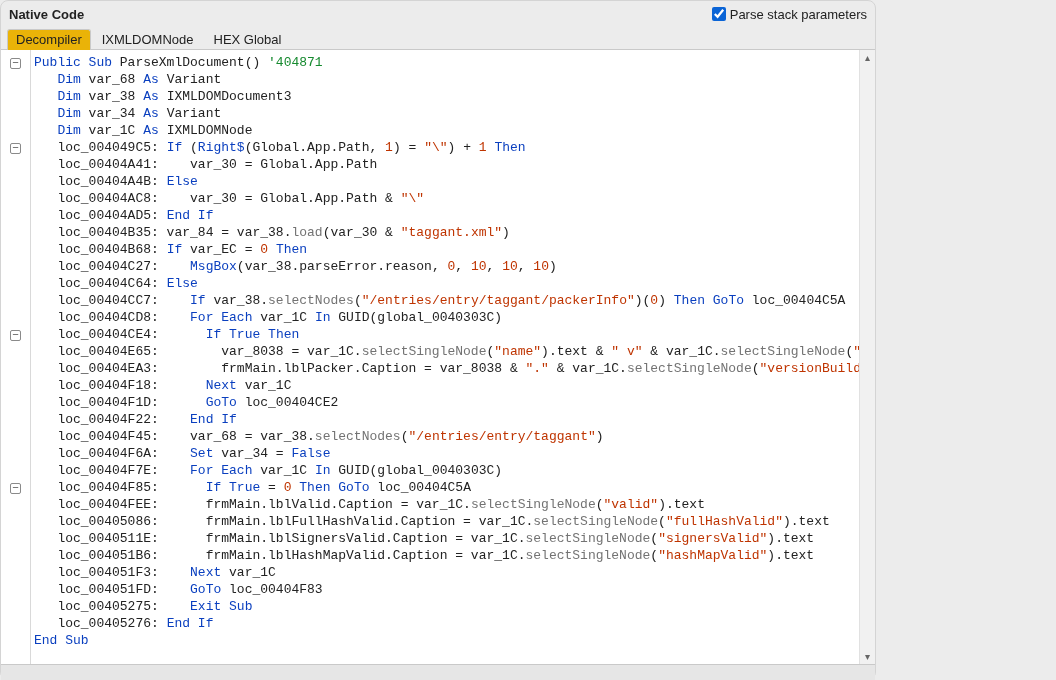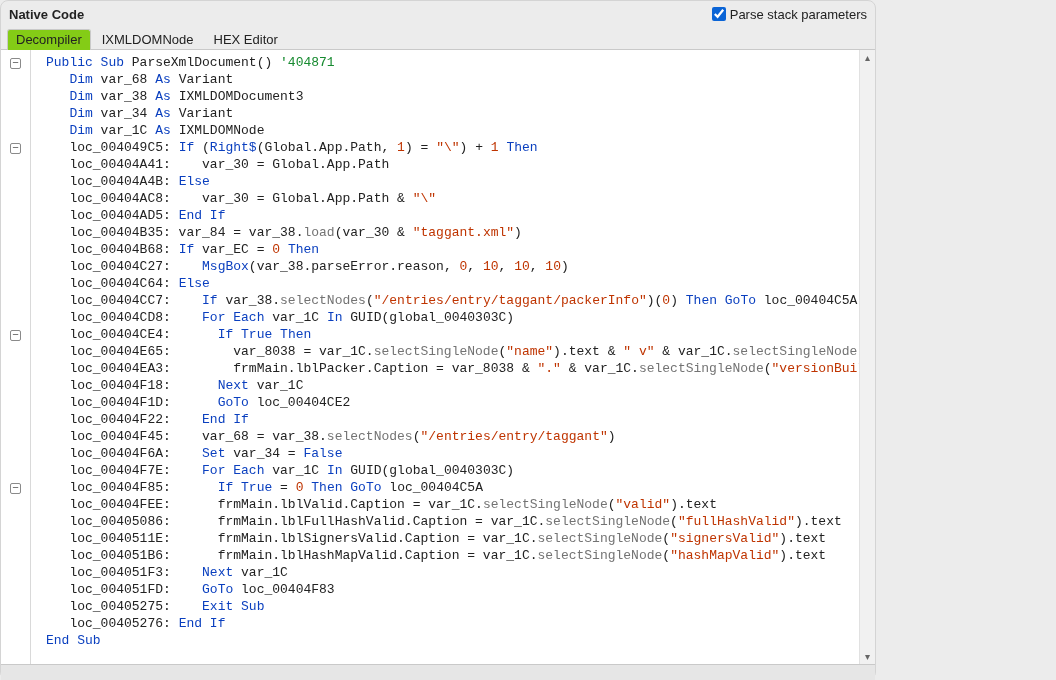--- a/index.html
+++ b/index.html
@@ -61,21 +61,21 @@
     padding: 2px 8px 3px 8px;
     margin-right: 2px;
     color: #222;
     cursor: default;
     border: 1px solid transparent;
     border-bottom: none;
     position: relative;
     top: 1px;
   }
   .tab.active {
-    background: #84cc16;
+    background: #eab308;
     border-color: #c9c9c9;
     border-radius: 3px 3px 0 0;
   }
   .code-host {
     position: relative;
     background: #fff;
     height: calc(680px - 26px - 22px - 18px);
     overflow: hidden;
   }
   .gutter-line {
@@ -117,21 +117,21 @@
     font-size: 11px;
     text-align: center;
     border: 1px solid #8a8a8a;
     border-radius: 2px;
     color: #555;
     margin-left: 9px;
     margin-top: 2px;
     background: #fff;
     box-sizing: border-box;
   }
-  .codecol { flex: 1; padding-left: 16px; }
+  .codecol { flex: 1; padding-left: 4px; }
 
   
   .kw { color: #0a3fbf; font-weight: 400; }
   .cm { color: #168a2f; }
   .str { color: #bf3400; }
   .num { color: #bf3400; }
   .fn  { color: #737373; }
 
   
   .statusbar {
@@ -171,21 +171,21 @@
   </div>
 
   <div class="tabstrip">
     <div class="tab active">
       <span>Decompiler</span>
     </div>
     <div class="tab">
       <span>IXMLDOMNode</span>
     </div>
     <div class="tab">
-      <span>HEX Editor</span>
+      <span>HEX Global</span>
     </div>
   </div>
 
   <div class="code-host">
     <div class="gutter-line"></div>
     <div class="code">
       <div class="code-inner" id="code-inner"><div class="row"><div class="foldcol"><span class="fold">−</span></div><div class="codecol"><span class="kw">Public Sub</span><span> ParseXmlDocument() </span><span class="cm">'404871</span></div></div><div class="row"><div class="foldcol"></div><div class="codecol"><span>   </span><span class="kw">Dim</span><span> var_68 </span><span class="kw">As</span><span> Variant</span></div></div><div class="row"><div class="foldcol"></div><div class="codecol"><span>   </span><span class="kw">Dim</span><span> var_38 </span><span class="kw">As</span><span> IXMLDOMDocument3</span></div></div><div class="row"><div class="foldcol"></div><div class="codecol"><span>   </span><span class="kw">Dim</span><span> var_34 </span><span class="kw">As</span><span> Variant</span></div></div><div class="row"><div class="foldcol"></div><div class="codecol"><span>   </span><span class="kw">Dim</span><span> var_1C </span><span class="kw">As</span><span> IXMLDOMNode</span></div></div><div class="row"><div class="foldcol"><span class="fold">−</span></div><div class="codecol"><span>   loc_004049C5: </span><span class="kw">If</span><span> (</span><span class="kw">Right$</span><span>(Global.App.Path, </span><span class="num">1</span><span>) = </span><span class="str">"\"</span><span>) + </span><span class="num">1</span><span> </span><span class="kw">Then</span></div></div><div class="row"><div class="foldcol"></div><div class="codecol"><span>   loc_00404A41:    var_30 = Global.App.Path</span></div></div><div class="row"><div class="foldcol"></div><div class="codecol"><span>   loc_00404A4B: </span><span class="kw">Else</span></div></div><div class="row"><div class="foldcol"></div><div class="codecol"><span>   loc_00404AC8:    var_30 = Global.App.Path &amp; </span><span class="str">"\"</span></div></div><div class="row"><div class="foldcol"></div><div class="codecol"><span>   loc_00404AD5: </span><span class="kw">End If</span></div></div><div class="row"><div class="foldcol"></div><div class="codecol"><span>   loc_00404B35: var_84 = var_38.</span><span class="fn">load</span><span>(var_30 &amp; </span><span class="str">"taggant.xml"</span><span>)</span></div></div><div class="row"><div class="foldcol"></div><div class="codecol"><span>   loc_00404B68: </span><span class="kw">If</span><span> var_EC = </span><span class="num">0</span><span> </span><span class="kw">Then</span></div></div><div class="row"><div class="foldcol"></div><div class="codecol"><span>   loc_00404C27:    </span><span class="kw">MsgBox</span><span>(var_38.parseError.reason, </span><span class="num">0</span><span>, </span><span class="num">10</span><span>, </span><span class="num">10</span><span>, </span><span class="num">10</span><span>)</span></div></div><div class="row"><div class="foldcol"></div><div class="codecol"><span>   loc_00404C64: </span><span class="kw">Else</span></div></div><div class="row"><div class="foldcol"></div><div class="codecol"><span>   loc_00404CC7:    </span><span class="kw">If</span><span> var_38.</span><span class="fn">selectNodes</span><span>(</span><span class="str">"/entries/entry/taggant/packerInfo"</span><span>)(</span><span class="num">0</span><span>) </span><span class="kw">Then GoTo</span><span> loc_00404C5A</span></div></div><div class="row"><div class="foldcol"></div><div class="codecol"><span>   loc_00404CD8:    </span><span class="kw">For Each</span><span> var_1C </span><span class="kw">In</span><span> GUID(global_0040303C)</span></div></div><div class="row"><div class="foldcol"><span class="fold">−</span></div><div class="codecol"><span>   loc_00404CE4:      </span><span class="kw">If</span><span> </span><span class="kw">True</span><span> </span><span class="kw">Then</span></div></div><div class="row"><div class="foldcol"></div><div class="codecol"><span>   loc_00404E65:        var_8038 = var_1C.</span><span class="fn">selectSingleNode</span><span>(</span><span class="str">"name"</span><span>).text &amp; </span><span class="str">" v"</span><span> &amp; var_1C.</span><span class="fn">selectSingleNode</span><span>(</span><span class="str">"versionMajor"</span><span>).text &amp;</span></div></div><div class="row"><div class="foldcol"></div><div class="codecol"><span>   loc_00404EA3:        frmMain.lblPacker.Caption = var_8038 &amp; </span><span class="str">"."</span><span> &amp; var_1C.</span><span class="fn">selectSingleNode</span><span>(</span><span class="str">"versionBuild"</span><span>).text</span></div></div><div class="row"><div class="foldcol"></div><div class="codecol"><span>   loc_00404F18:      </span><span class="kw">Next</span><span> var_1C</span></div></div><div class="row"><div class="foldcol"></div><div class="codecol"><span>   loc_00404F1D:      </span><span class="kw">GoTo</span><span> loc_00404CE2</span></div></div><div class="row"><div class="foldcol"></div><div class="codecol"><span>   loc_00404F22:    </span><span class="kw">End If</span></div></div><div class="row"><div class="foldcol"></div><div class="codecol"><span>   loc_00404F45:    var_68 = var_38.</span><span class="fn">selectNodes</span><span>(</span><span class="str">"/entries/entry/taggant"</span><span>)</span></div></div><div class="row"><div class="foldcol"></div><div class="codecol"><span>   loc_00404F6A:    </span><span class="kw">Set</span><span> var_34 = </span><span class="kw">False</span></div></div><div class="row"><div class="foldcol"></div><div class="codecol"><span>   loc_00404F7E:    </span><span class="kw">For Each</span><span> var_1C </span><span class="kw">In</span><span> GUID(global_0040303C)</span></div></div><div class="row"><div class="foldcol"><span class="fold">−</span></div><div class="codecol"><span>   loc_00404F85:      </span><span class="kw">If</span><span> </span><span class="kw">True</span><span> = </span><span class="num">0</span><span> </span><span class="kw">Then GoTo</span><span> loc_00404C5A</span></div></div><div class="row"><div class="foldcol"></div><div class="codecol"><span>   loc_00404FEE:      frmMain.lblValid.Caption = var_1C.</span><span class="fn">selectSingleNode</span><span>(</span><span class="str">"valid"</span><span>).text</span></div></div><div class="row"><div class="foldcol"></div><div class="codecol"><span>   loc_00405086:      frmMain.lblFullHashValid.Caption = var_1C.</span><span class="fn">selectSingleNode</span><span>(</span><span class="str">"fullHashValid"</span><span>).text</span></div></div><div class="row"><div class="foldcol"></div><div class="codecol"><span>   loc_0040511E:      frmMain.lblSignersValid.Caption = var_1C.</span><span class="fn">selectSingleNode</span><span>(</span><span class="str">"signersValid"</span><span>).text</span></div></div><div class="row"><div class="foldcol"></div><div class="codecol"><span>   loc_004051B6:      frmMain.lblHashMapValid.Caption = var_1C.</span><span class="fn">selectSingleNode</span><span>(</span><span class="str">"hashMapValid"</span><span>).text</span></div></div><div class="row"><div class="foldcol"></div><div class="codecol"><span>   loc_004051F3:    </span><span class="kw">Next</span><span> var_1C</span></div></div><div class="row"><div class="foldcol"></div><div class="codecol"><span>   loc_004051FD:    </span><span class="kw">GoTo</span><span> loc_00404F83</span></div></div><div class="row"><div class="foldcol"></div><div class="codecol"><span>   loc_00405275:    </span><span class="kw">Exit Sub</span></div></div><div class="row"><div class="foldcol"></div><div class="codecol"><span>   loc_00405276: </span><span class="kw">End If</span></div></div><div class="row"><div class="foldcol"></div><div class="codecol"><span class="kw">End Sub</span></div></div></div>
     </div>
     <div class="vscroll">
       <div class="up">▴</div>

